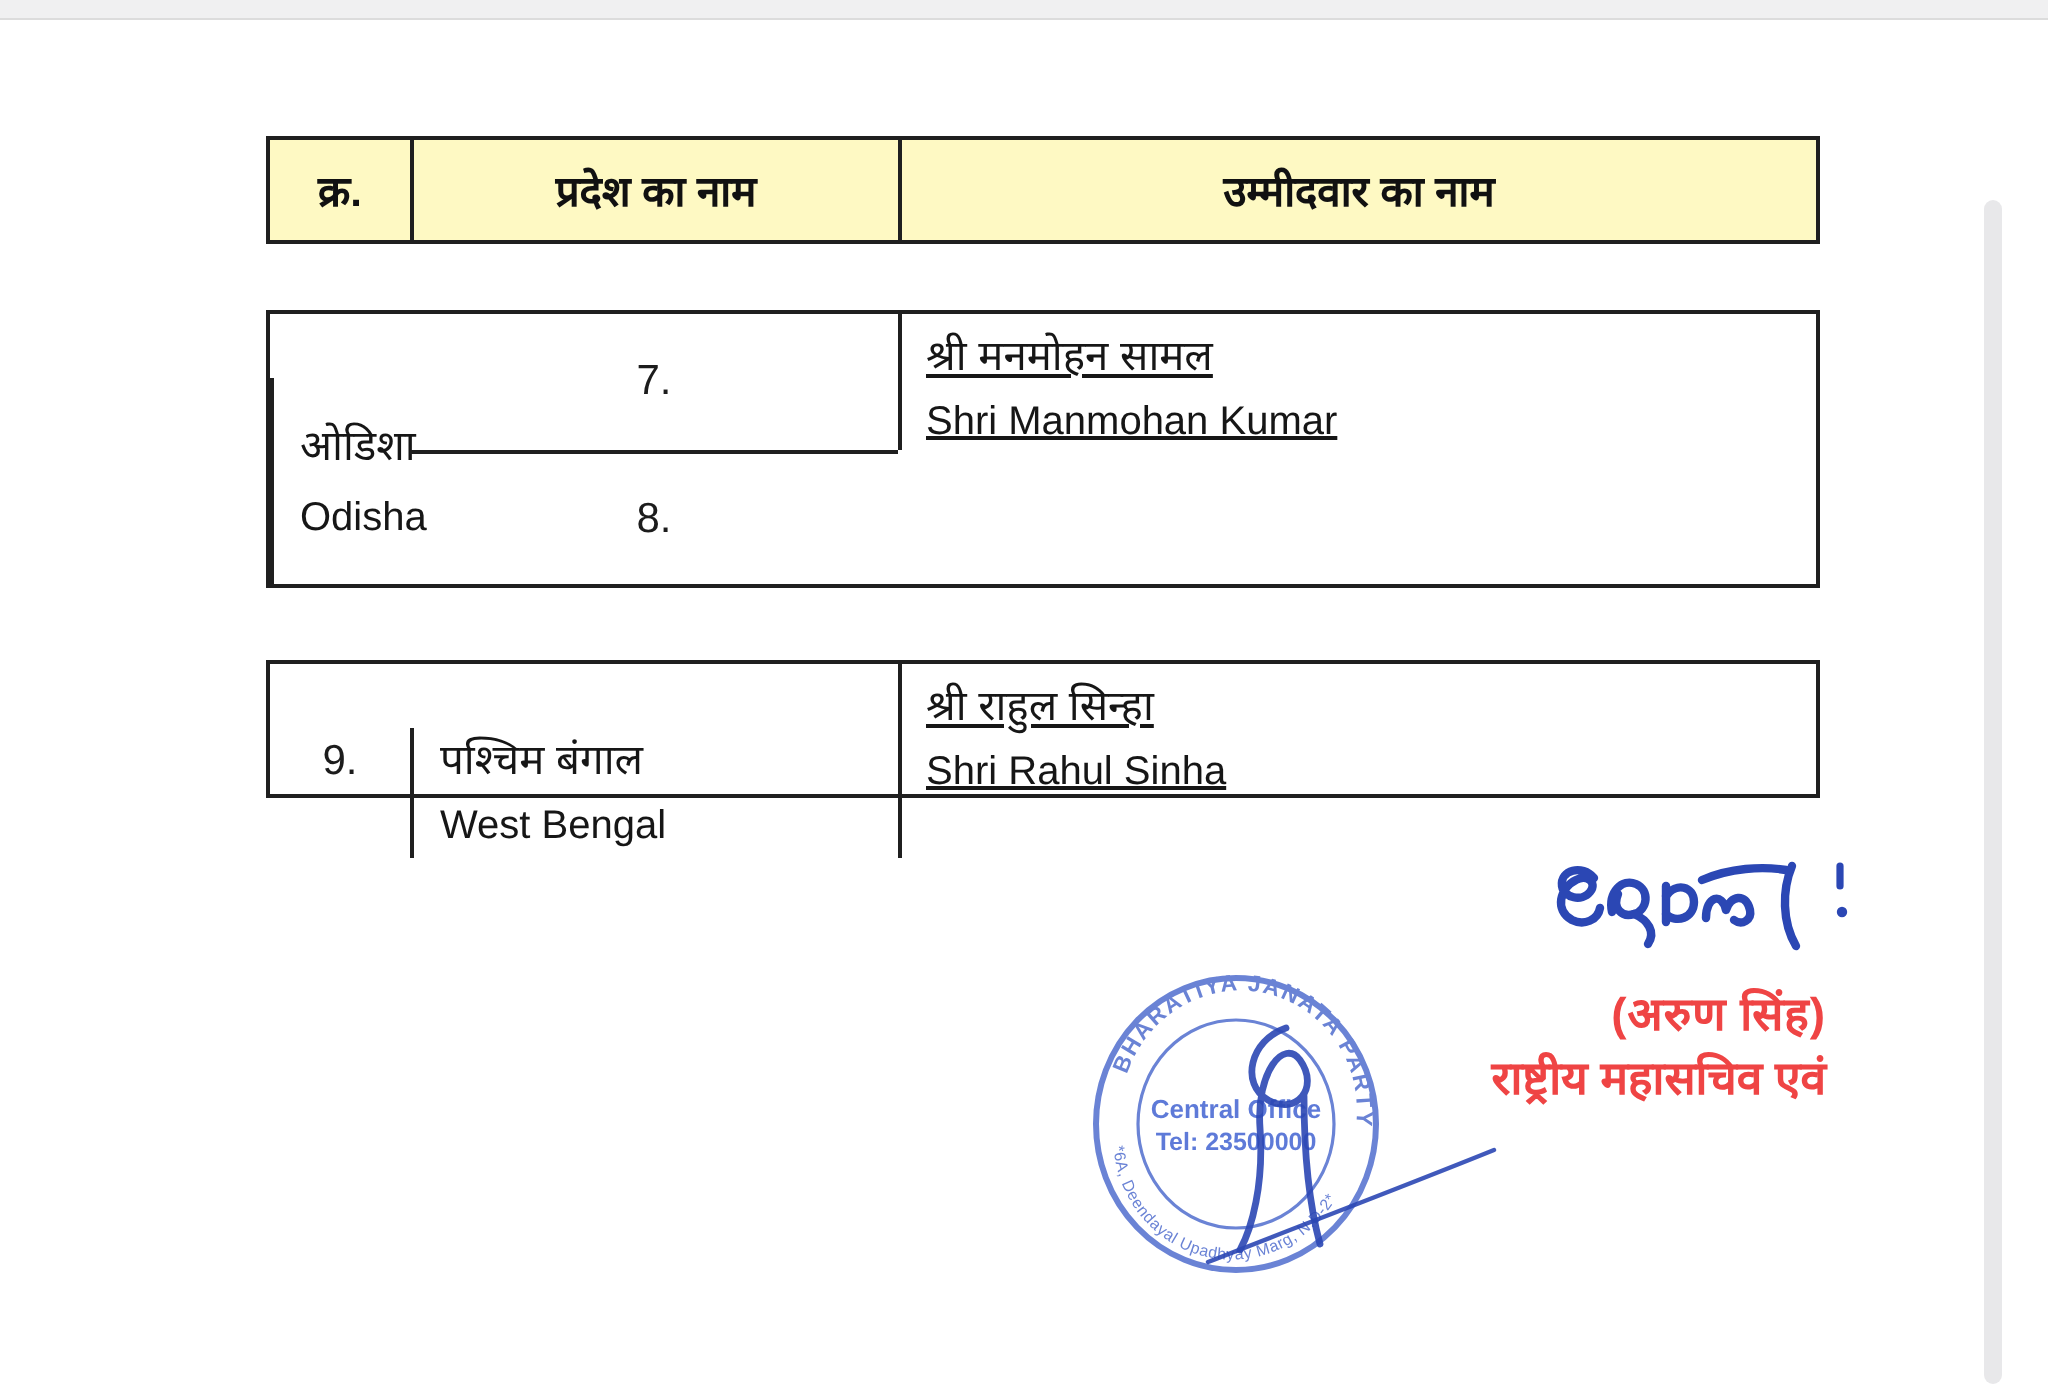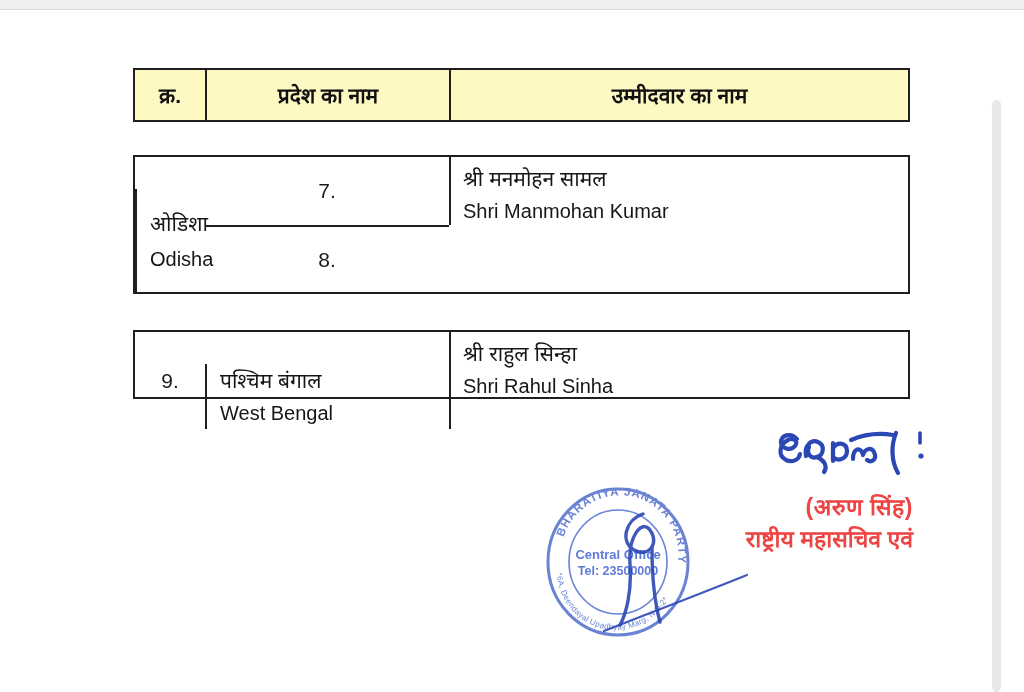--- a/index.html
+++ b/index.html
@@ -20,21 +20,21 @@
   .hdr{top:68px;height:54px;background:#fef9c3;grid-template-rows:1fr;}
   .hdr .cell{display:flex;align-items:center;justify-content:center;font-weight:bold;font-size:21px;color:#111;}
   .bleft{border-left:2px solid #1f1f1f;}
   .btop{border-top:2px solid #1f1f1f;}
   .t1{top:155px;height:139px;grid-template-rows:68px 1fr;}
   .t2{top:330px;height:69px;grid-template-rows:1fr;}
   .serial{display:flex;align-items:center;justify-content:center;font-size:21px;color:#1c1c1c;}
   .statecell{padding-left:13px;display:flex;flex-direction:column;justify-content:center;margin-top:32px;}
   .statecell .hi{font-size:21px;line-height:37px;}
   .statecell .en{font-size:20px;line-height:34px;}
-  .candcell{padding:5px 4px 0 12px;}
+  .candcell{padding:5px 4px 0 12px;text-decoration:underline;}
   .candcell .hi{font-size:21px;line-height:33px;}
   .candcell .en{font-size:20px;line-height:32px;}
   .span2{grid-row:1 / 3;}
   
   .sig-block{position:absolute;left:600px;top:492px;width:313px;text-align:right;color:#ef4444;}
   .sig-name{font-size:23px;font-weight:bold;line-height:30px;letter-spacing:.5px;}
   .sig-line{font-size:23px;font-weight:600;line-height:35px;}
   .ink,.stamp{position:absolute;pointer-events:none;}
 </style>
 </head>

